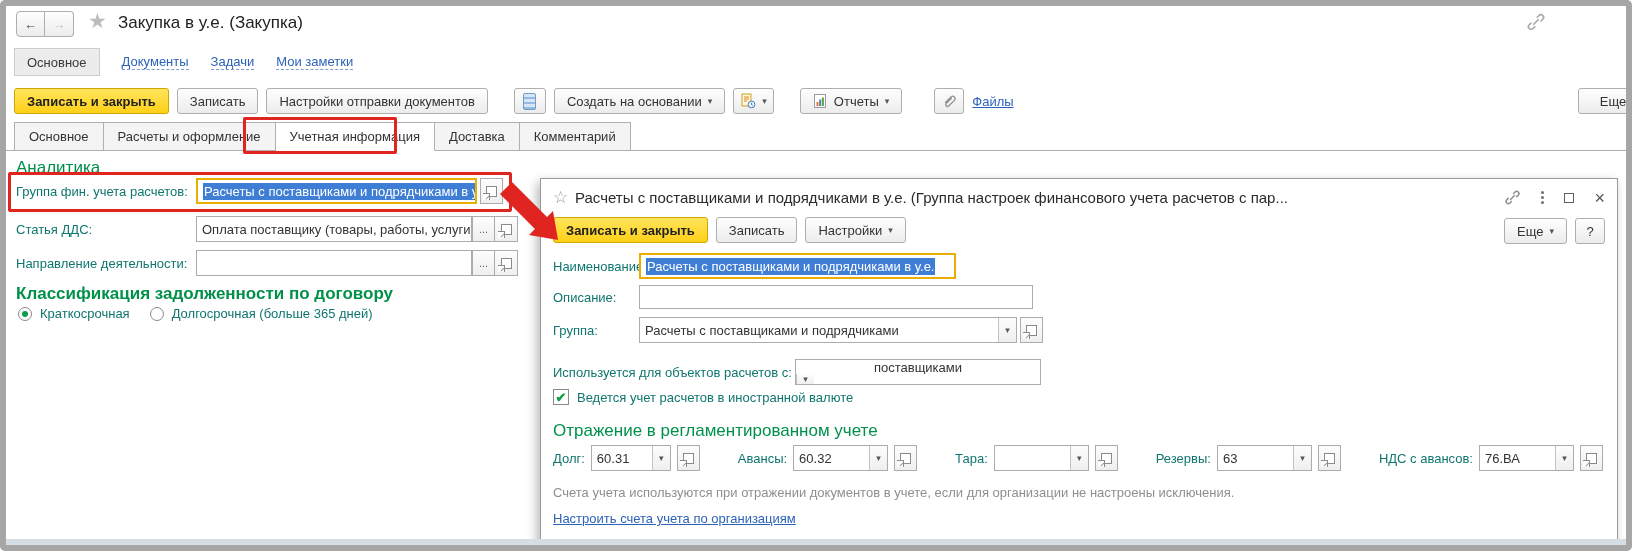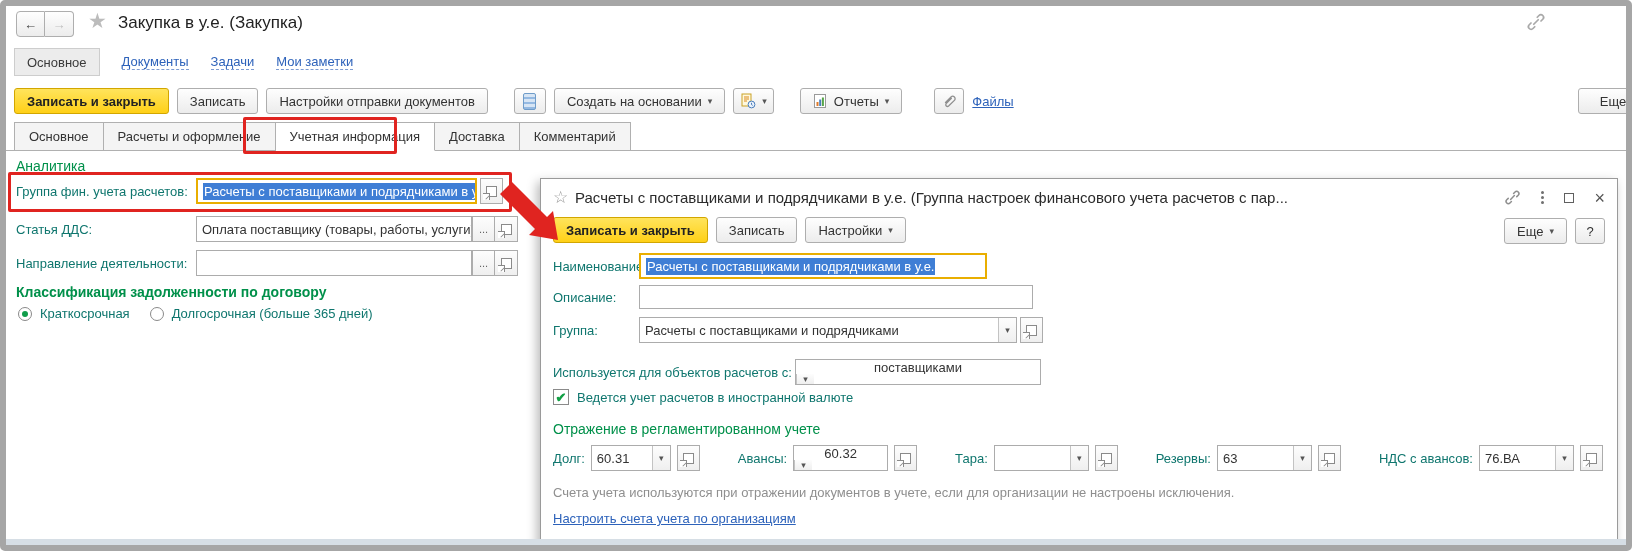--- a/index.html
+++ b/index.html
@@ -25,21 +25,21 @@
   .cell:first-child { border-left:1px solid #acacac; }
   .ico-open { position:relative; width:11px; height:11px; border:1px solid #8a8a8a; background:#fff; }
   .ico-open::before { content:""; position:absolute; left:-4px; bottom:-4px; width:6px; height:6px; background:#fff; border-top:1px solid #8a8a8a; border-right:1px solid #8a8a8a; }
   .ico-open::after { content:""; position:absolute; left:-2px; bottom:-2px; width:5px; height:1px; background:#8a8a8a; transform:rotate(-45deg); }
 
   .combo { background:#fff; border:1px solid #acacac; height:26px; display:flex; align-items:center; overflow:hidden; }
   .combo .val { flex:1; padding:0 5px; white-space:nowrap; overflow:hidden; }
   .combo .dbtn { width:18px; align-self:stretch; border-left:1px solid #c3c3c3; display:flex; align-items:center; justify-content:center;
                  background:linear-gradient(#fdfdfd,#efefef); font-size:9px; color:#555; }
 
-  .ghead { color:#00904a; font-size:14px; white-space:nowrap; }
+  .ghead { color:#00904a; font-size:17px; white-space:nowrap; }
   .lbl { color:#0f766e; white-space:nowrap; }
   .abs { position:absolute; }
 
   
   .tab { height:29px; display:inline-flex; align-items:center; padding:0 14px; border:1px solid #b0b0b0; border-left:none;
          background:#f4f4f4; color:#333; white-space:nowrap; }
   .tab:first-child { border-left:1px solid #b0b0b0; }
   .tab.active { background:#fff; border-bottom:1px solid #fff; }
   .tabline { position:absolute; left:0; right:0; top:150px; border-top:1px solid #b0b0b0; }
 
@@ -227,21 +227,21 @@
       </div>
     </div>
     <div class="btn abs" style="top:39px;right:50px;">
       <span>Еще</span>
       <span class="dd">▾</span>
     </div>
     <div class="btn abs" style="top:39px;right:12px;width:30px;padding:0;">?</div>
 
     <div class="abs" style="left:12px;top:74px;display:flex;align-items:center;">
       <span class="lbl" style="width:86px;">Наименование:</span>
-      <div class="field focus" style="width:348px;">
+      <div class="field focus" style="width:317px;">
         <span class="sel">Расчеты с поставщиками и подрядчиками в у.е.</span>
       </div>
     </div>
 
     <div class="abs" style="left:12px;top:106px;display:flex;align-items:center;">
       <span class="lbl" style="width:86px;">Описание:</span>
       <div class="field" style="width:394px;height:24px;">
         <span></span>
       </div>
     </div>
@@ -284,21 +284,21 @@
           <span class="dbtn">▾</span>
         </div>
         <div class="cellgrp">
             <div class="cell">
               <span class="ico-open"></span>
             </div>
           </div>
       </div>
       <div style="display:flex;align-items:center;gap:6px;">
         <span class="lbl">Авансы:</span>
-        <div class="combo" style="width:95px;flex-direction:column;">
+        <div class="combo" style="width:95px;">
           <span class="val">60.32</span>
           <span class="dbtn">▾</span>
         </div>
         <div class="cellgrp">
             <div class="cell">
               <span class="ico-open"></span>
             </div>
           </div>
       </div>
       <div style="display:flex;align-items:center;gap:6px;">

